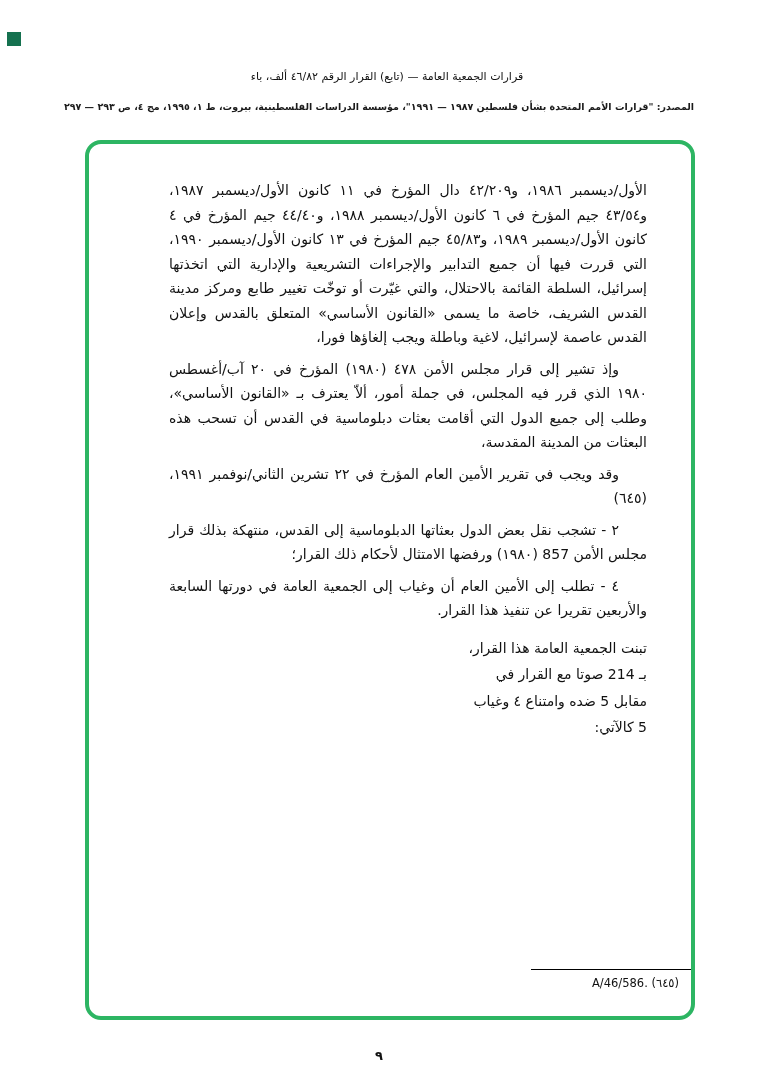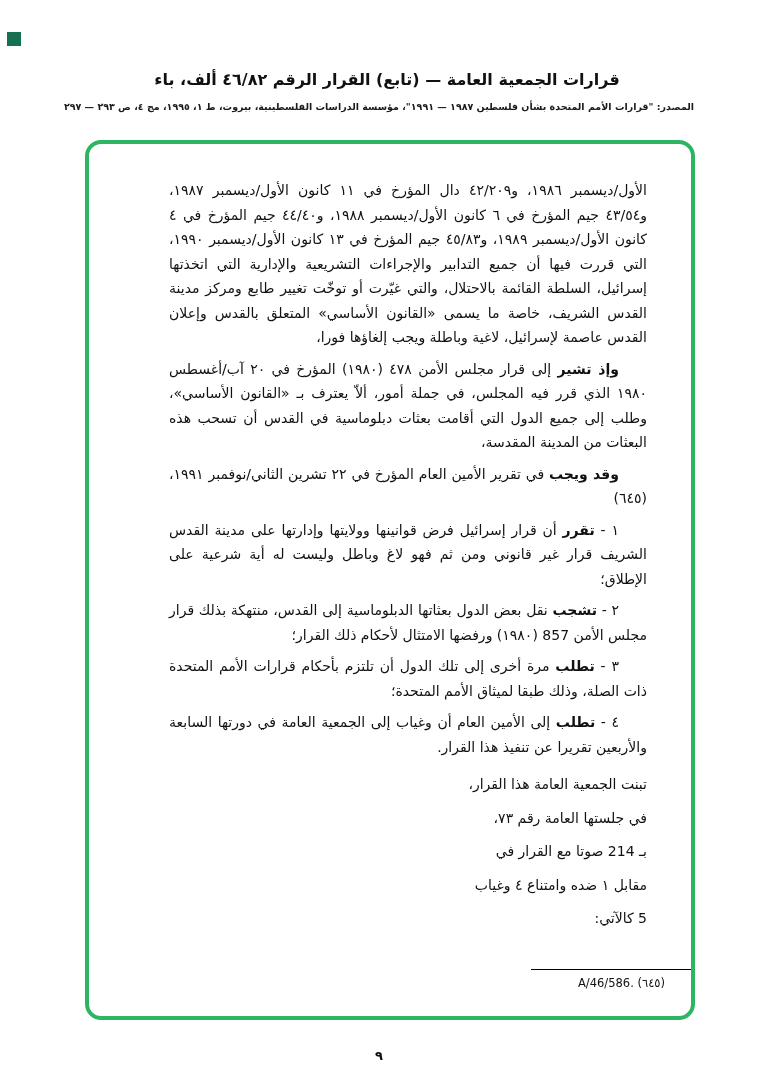--- a/index.html
+++ b/index.html
@@ -15,21 +15,21 @@
     font-family:"DejaVu Sans",sans-serif;
     overflow:hidden;
   }
   .corner-mark{
     position:absolute;left:7px;top:32px;width:14px;height:14px;
     background:var(--color-corner-mark);
   }
   .header-title{
     position:absolute;top:70px;left:36px;right:20px;
     direction:rtl;text-align:center;
-    font-weight:bold;font-size:16px;letter-spacing:0;
+    font-weight:normal;font-size:11px;letter-spacing:0;
   }
   .source-line{
     position:absolute;top:101px;left:12px;right:12px;
     direction:rtl;text-align:center;
     font-weight:bold;font-size:9.5px;color:#1a1a1a;
   }
   .green-box{
     position:absolute;top:140px;left:85px;width:610px;height:880px;
     border:4px solid var(--color-box-border);
     border-radius:16px;
@@ -39,38 +39,38 @@
     position:absolute;top:34px;right:44px;left:80px;
     direction:rtl;
   }
   .para{
     margin:0 0 7px 0;
     text-align:justify;
     font-size:14px;line-height:1.75;
     text-indent:28px;
   }
   .para.continuation{text-indent:0;}
-  .para .lead{font-weight:bold;}
+  .para .lead{font-weight:normal;}
   .vote-block{
     margin-top:12px;
     direction:rtl;text-align:right;
     font-size:14px;line-height:1.9;
   }
-  .vote-line{white-space:nowrap;margin-top:7px;}
+  .vote-line{white-space:nowrap;}
   .footnote{
     position:absolute;right:0px;bottom:26px;left:80px;
     direction:rtl;text-align:right;
   }
   .footnote-rule{
     width:160px;height:0;border-top:1.5px solid #000;
     margin-bottom:6px;
   }
   .footnote-text{
     font-size:11.5px;
-    padding-left:2px;padding-right:26px;
+    padding-left:2px;padding-right:12px;
   }
   .footnote-text .symbol{direction:ltr;unicode-bidi:embed;}
   .page-number{
     position:absolute;top:1048px;left:0;right:0;
     text-align:center;font-weight:bold;font-size:13px;
   }
 </style>
 </head>
 <body>
 
@@ -82,33 +82,30 @@
 
 <div class="green-box">
   <div class="box-content">
 
     <p class="para continuation"><span></span><span class="lead"></span><span>الأول/ديسمبر ١٩٨٦، و٤٢/٢٠٩ دال المؤرخ في ١١ كانون الأول/ديسمبر ١٩٨٧، و٤٣/٥٤ جيم المؤرخ في ٦ كانون الأول/ديسمبر ١٩٨٨، و٤٤/٤٠ جيم المؤرخ في ٤ كانون الأول/ديسمبر ١٩٨٩، و٤٥/٨٣ جيم المؤرخ في ١٣ كانون الأول/ديسمبر ١٩٩٠، التي قررت فيها أن جميع التدابير والإجراءات التشريعية والإدارية التي اتخذتها إسرائيل، السلطة القائمة بالاحتلال، والتي غيّرت أو توخّت تغيير طابع ومركز مدينة القدس الشريف، خاصة ما يسمى «القانون الأساسي» المتعلق بالقدس وإعلان القدس عاصمة لإسرائيل، لاغية وباطلة ويجب إلغاؤها فورا،</span></p>
 
     <p class="para"><span></span><span class="lead">وإذ تشير</span><span> إلى قرار مجلس الأمن ٤٧٨ (١٩٨٠) المؤرخ في ٢٠ آب/أغسطس ١٩٨٠ الذي قرر فيه المجلس، في جملة أمور، ألاّ يعترف بـ «القانون الأساسي»، وطلب إلى جميع الدول التي أقامت بعثات دبلوماسية في القدس أن تسحب هذه البعثات من المدينة المقدسة،</span></p>
 
     <p class="para"><span></span><span class="lead">وقد ويجب</span><span> في تقرير الأمين العام المؤرخ في ٢٢ تشرين الثاني/نوفمبر ١٩٩١،(٦٤٥)</span></p>
 
-    <p class="para"><span>١ - </span><span class="lead">تقرر</span><span> أن قرار إسرائيل فرض قوانينها وولايتها وإدارتها على مدينة القدس الشريف قرار غير قانوني ومن ثم فهو لاغ وباطل وليست له أية شرعية على الإطلاق؛</span></p>
 
     <p class="para"><span>٢ - </span><span class="lead">تشجب</span><span> نقل بعض الدول بعثاتها الدبلوماسية إلى القدس، منتهكة بذلك قرار مجلس الأمن 857 (١٩٨٠) ورفضها الامتثال لأحكام ذلك القرار؛</span></p>
 
-    <p class="para"><span>٣ - </span><span class="lead">تطلب</span><span> مرة أخرى إلى تلك الدول أن تلتزم بأحكام قرارات الأمم المتحدة ذات الصلة، وذلك طبقا لميثاق الأمم المتحدة؛</span></p>
 
     <p class="para"><span>٤ - </span><span class="lead">تطلب</span><span> إلى الأمين العام أن وغياب إلى الجمعية العامة في دورتها السابعة والأربعين تقريرا عن تنفيذ هذا القرار.</span></p>
 
     <div class="vote-block">
       <div class="vote-line">تبنت الجمعية العامة هذا القرار،</div>
-      <div class="vote-line">في جلستها العامة رقم ٧٣،</div>
       <div class="vote-line">بـ 214 صوتا مع القرار في</div>
-      <div class="vote-line">مقابل ١ ضده وامتناع ٤ وغياب</div>
+      <div class="vote-line">مقابل 5 ضده وامتناع ٤ وغياب</div>
       <div class="vote-line">5 كالآتي:</div>
     </div>
 
   </div>
 
   <div class="footnote">
     <div class="footnote-rule"></div>
     <div class="footnote-text">
       <span>(٦٤٥)</span>
       <span class="symbol">A/46/586.</span>

